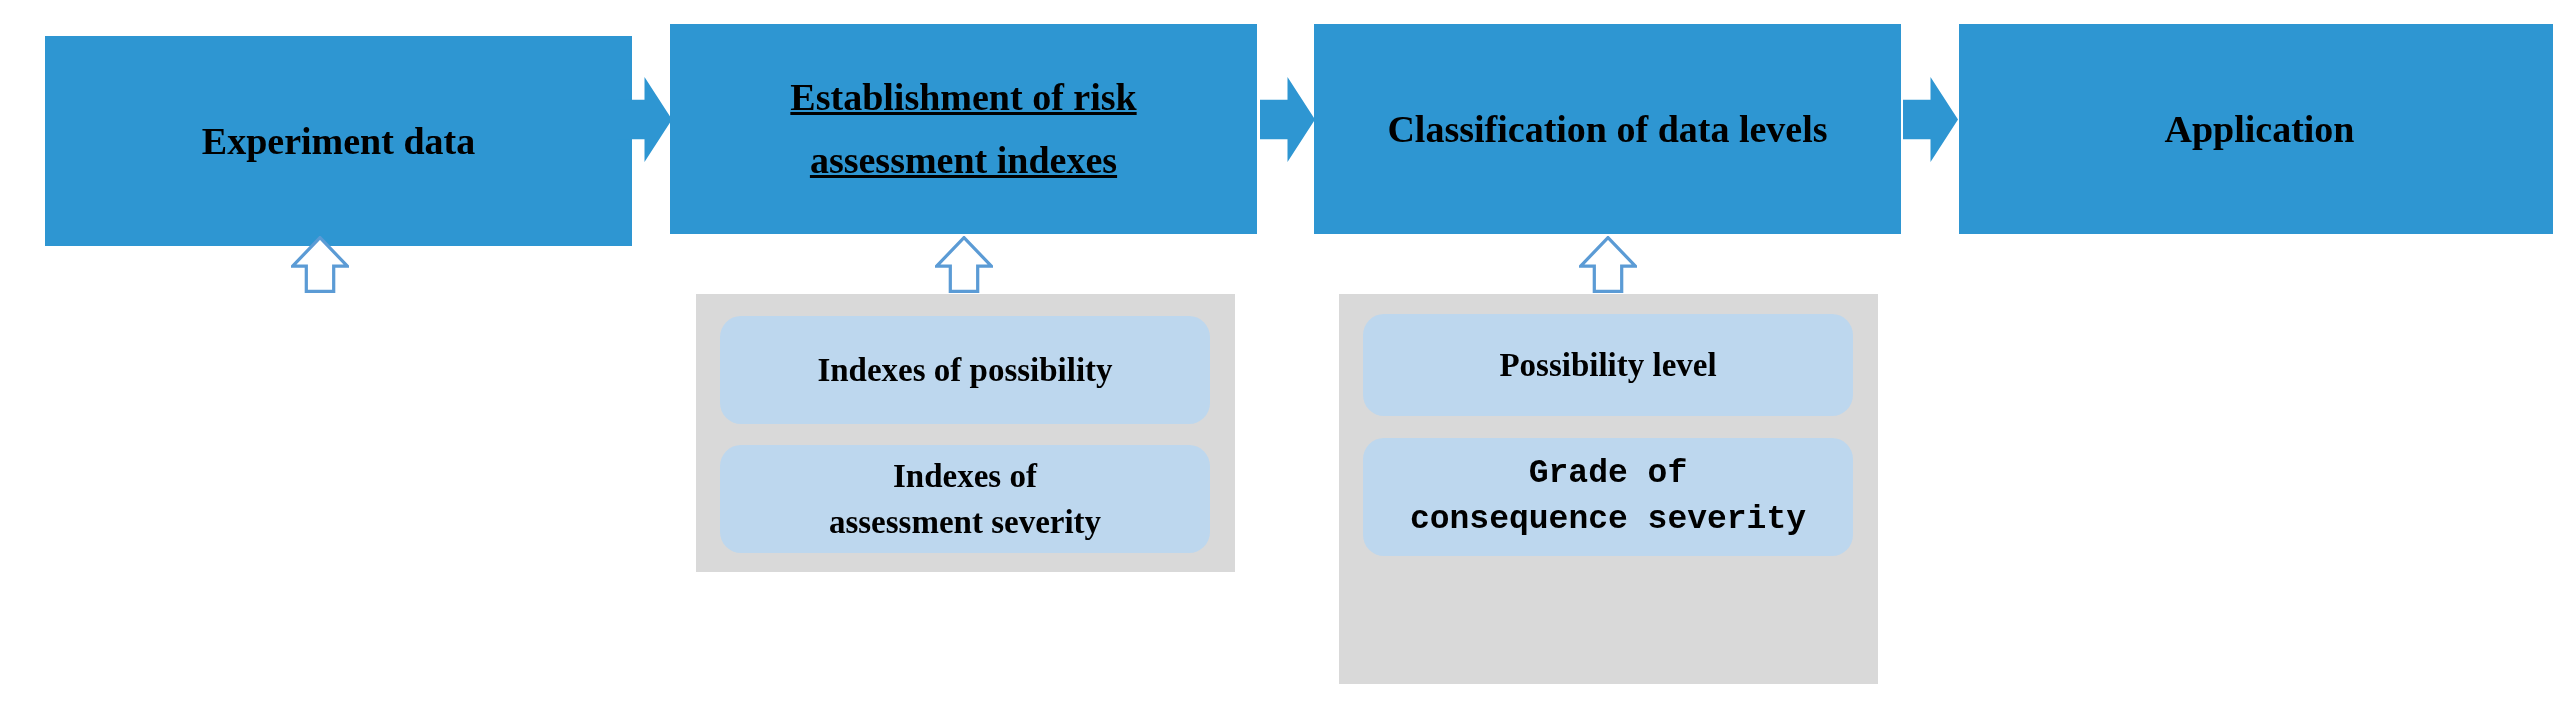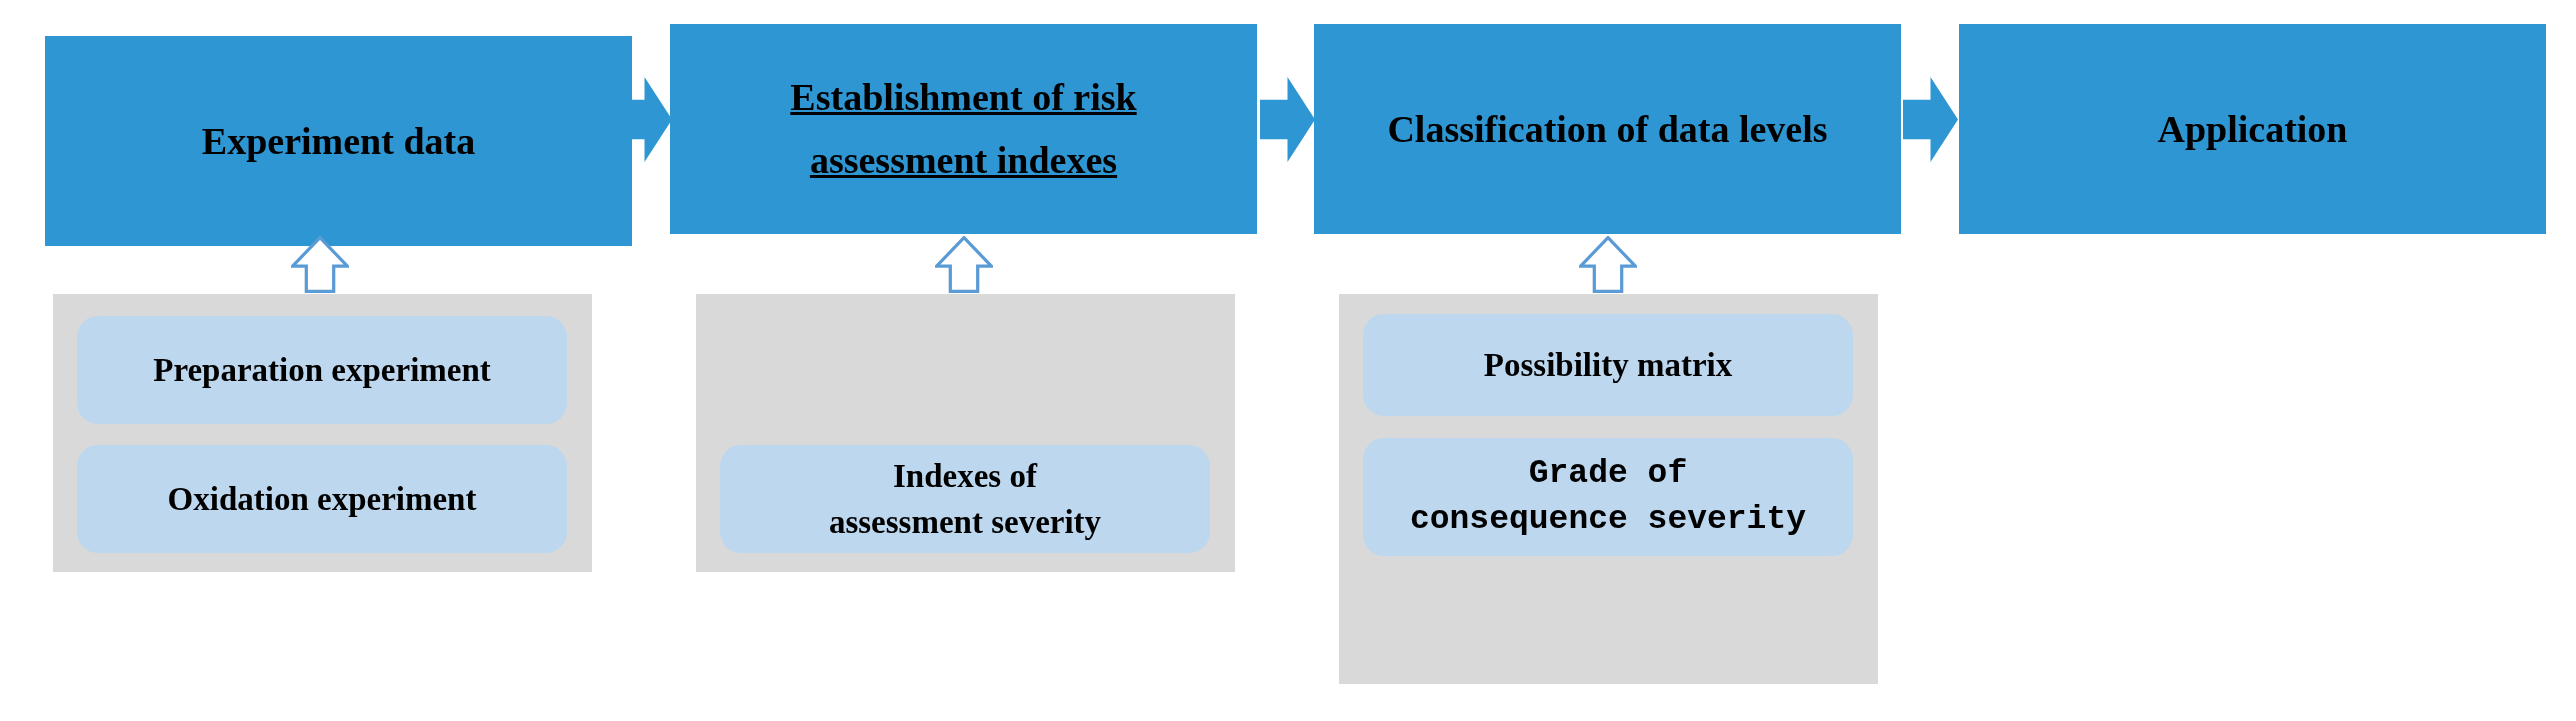--- a/index.html
+++ b/index.html
@@ -23,21 +23,21 @@
     background:var(--step-fill);
     display:flex;align-items:center;justify-content:center;
     text-align:center;
     color:var(--text);
     font-weight:bold;font-size:38px;line-height:1.65;
     white-space:pre-line;
   }
   .step-1{left:45px;margin-top:12px;}
   .step-2{left:670px;text-decoration:underline;}
   .step-3{left:1314px;}
-  .step-4{left:1959px;}
+  .step-4{left:1959px;padding-left:7px;}
   .right-arrow{position:absolute;top:77px;width:55px;height:85px;}
   .ra-1{left:617px;}
   .ra-2{left:1260px;}
   .ra-3{left:1903px;}
   .up-arrow{position:absolute;top:236px;width:58px;height:57px;}
   .ua-1{left:291px;}
   .ua-2{left:935px;}
   .ua-3{left:1579px;}
   .group{
     position:absolute;top:294px;width:539px;
@@ -86,30 +86,27 @@
   <svg class="up-arrow ua-1" viewBox="0 0 72 70" preserveAspectRatio="none">
     <polygon points="36,2 70,37 53,37 53,68 19,68 19,37 2,37" fill="#ffffff" stroke="var(--up-arrow-stroke)" stroke-width="4" stroke-linejoin="miter"></polygon>
   </svg>
   <svg class="up-arrow ua-2" viewBox="0 0 72 70" preserveAspectRatio="none">
     <polygon points="36,2 70,37 53,37 53,68 19,68 19,37 2,37" fill="#ffffff" stroke="var(--up-arrow-stroke)" stroke-width="4" stroke-linejoin="miter"></polygon>
   </svg>
   <svg class="up-arrow ua-3" viewBox="0 0 72 70" preserveAspectRatio="none">
     <polygon points="36,2 70,37 53,37 53,68 19,68 19,37 2,37" fill="#ffffff" stroke="var(--up-arrow-stroke)" stroke-width="4" stroke-linejoin="miter"></polygon>
   </svg>
 
-  <div class="group group-1 g2">
-    <div class="sub-box sub-0">Preparation experiment</div>
-    <div class="sub-box sub-1">Oxidation experiment</div>
-  </div>
 
   <div class="group group-2 g2">
+    <div class="sub-box sub-0">Indexes of possibility</div>
     <div class="sub-box sub-1">Indexes of
 assessment severity</div>
   </div>
 
   <div class="group group-3 g3">
-    <div class="sub-box sub-0">Possibility matrix</div>
+    <div class="sub-box sub-0">Possibility level</div>
     <div class="sub-box sub-1">Grade of
 consequence severity</div>
   </div>
 
 </div>
 
 
 </body></html>

